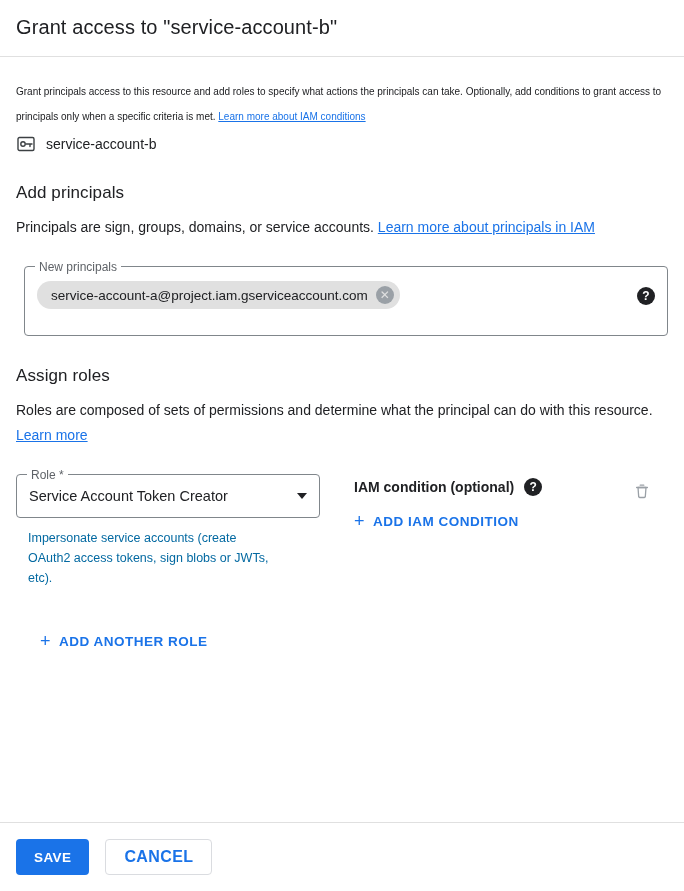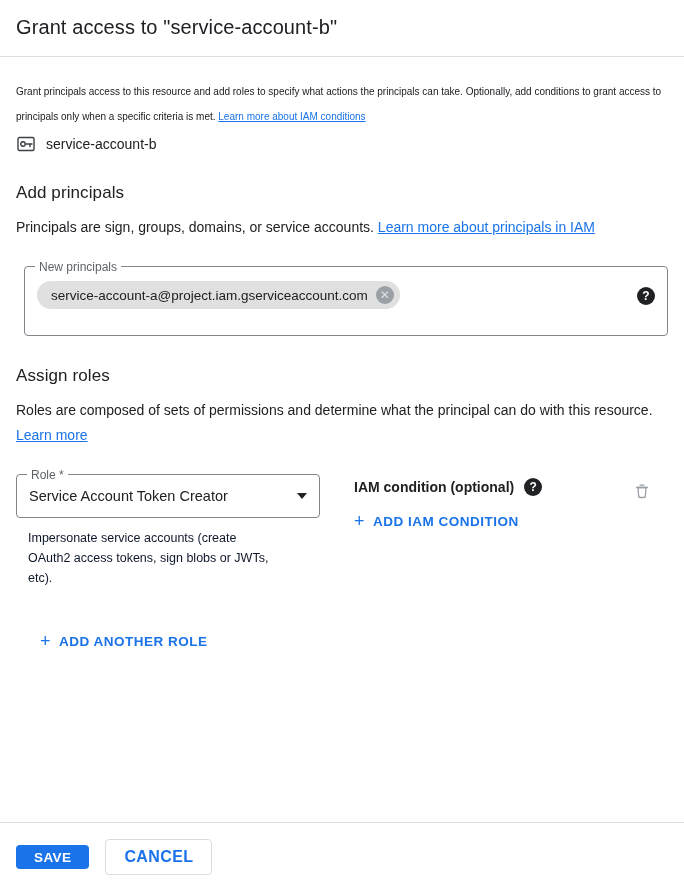--- a/index.html
+++ b/index.html
@@ -182,21 +182,21 @@
     width: 0;
     height: 0;
     border-left: 5px solid transparent;
     border-right: 5px solid transparent;
     border-top: 6px solid #202124;
     margin-left: 8px;
   }
   .role-hint {
     font-size: 12.5px;
     line-height: 20px;
-    color: #0f172a;
+    color: #0369a1;
     margin: 10px 0 0 12px;
     max-width: 250px;
   }
   .cond-col {
     flex: 1;
     padding-left: 34px;
     padding-top: 4px;
   }
   .cond-head {
     display: flex;
@@ -246,21 +246,21 @@
     padding: 16px;
     display: flex;
     align-items: center;
     gap: 16px;
   }
   .btn-primary {
     background: #1a73e8;
     color: #ffffff;
     border: none;
     border-radius: 4px;
-    height: 24px;
+    height: 36px;
     padding: 0 18px;
     font-size: 13.5px;
     font-weight: 600;
     letter-spacing: 0.4px;
     cursor: pointer;
     font-family: "Liberation Sans", sans-serif;
   }
   .btn-outline {
     background: #ffffff;
     color: #1a73e8;

